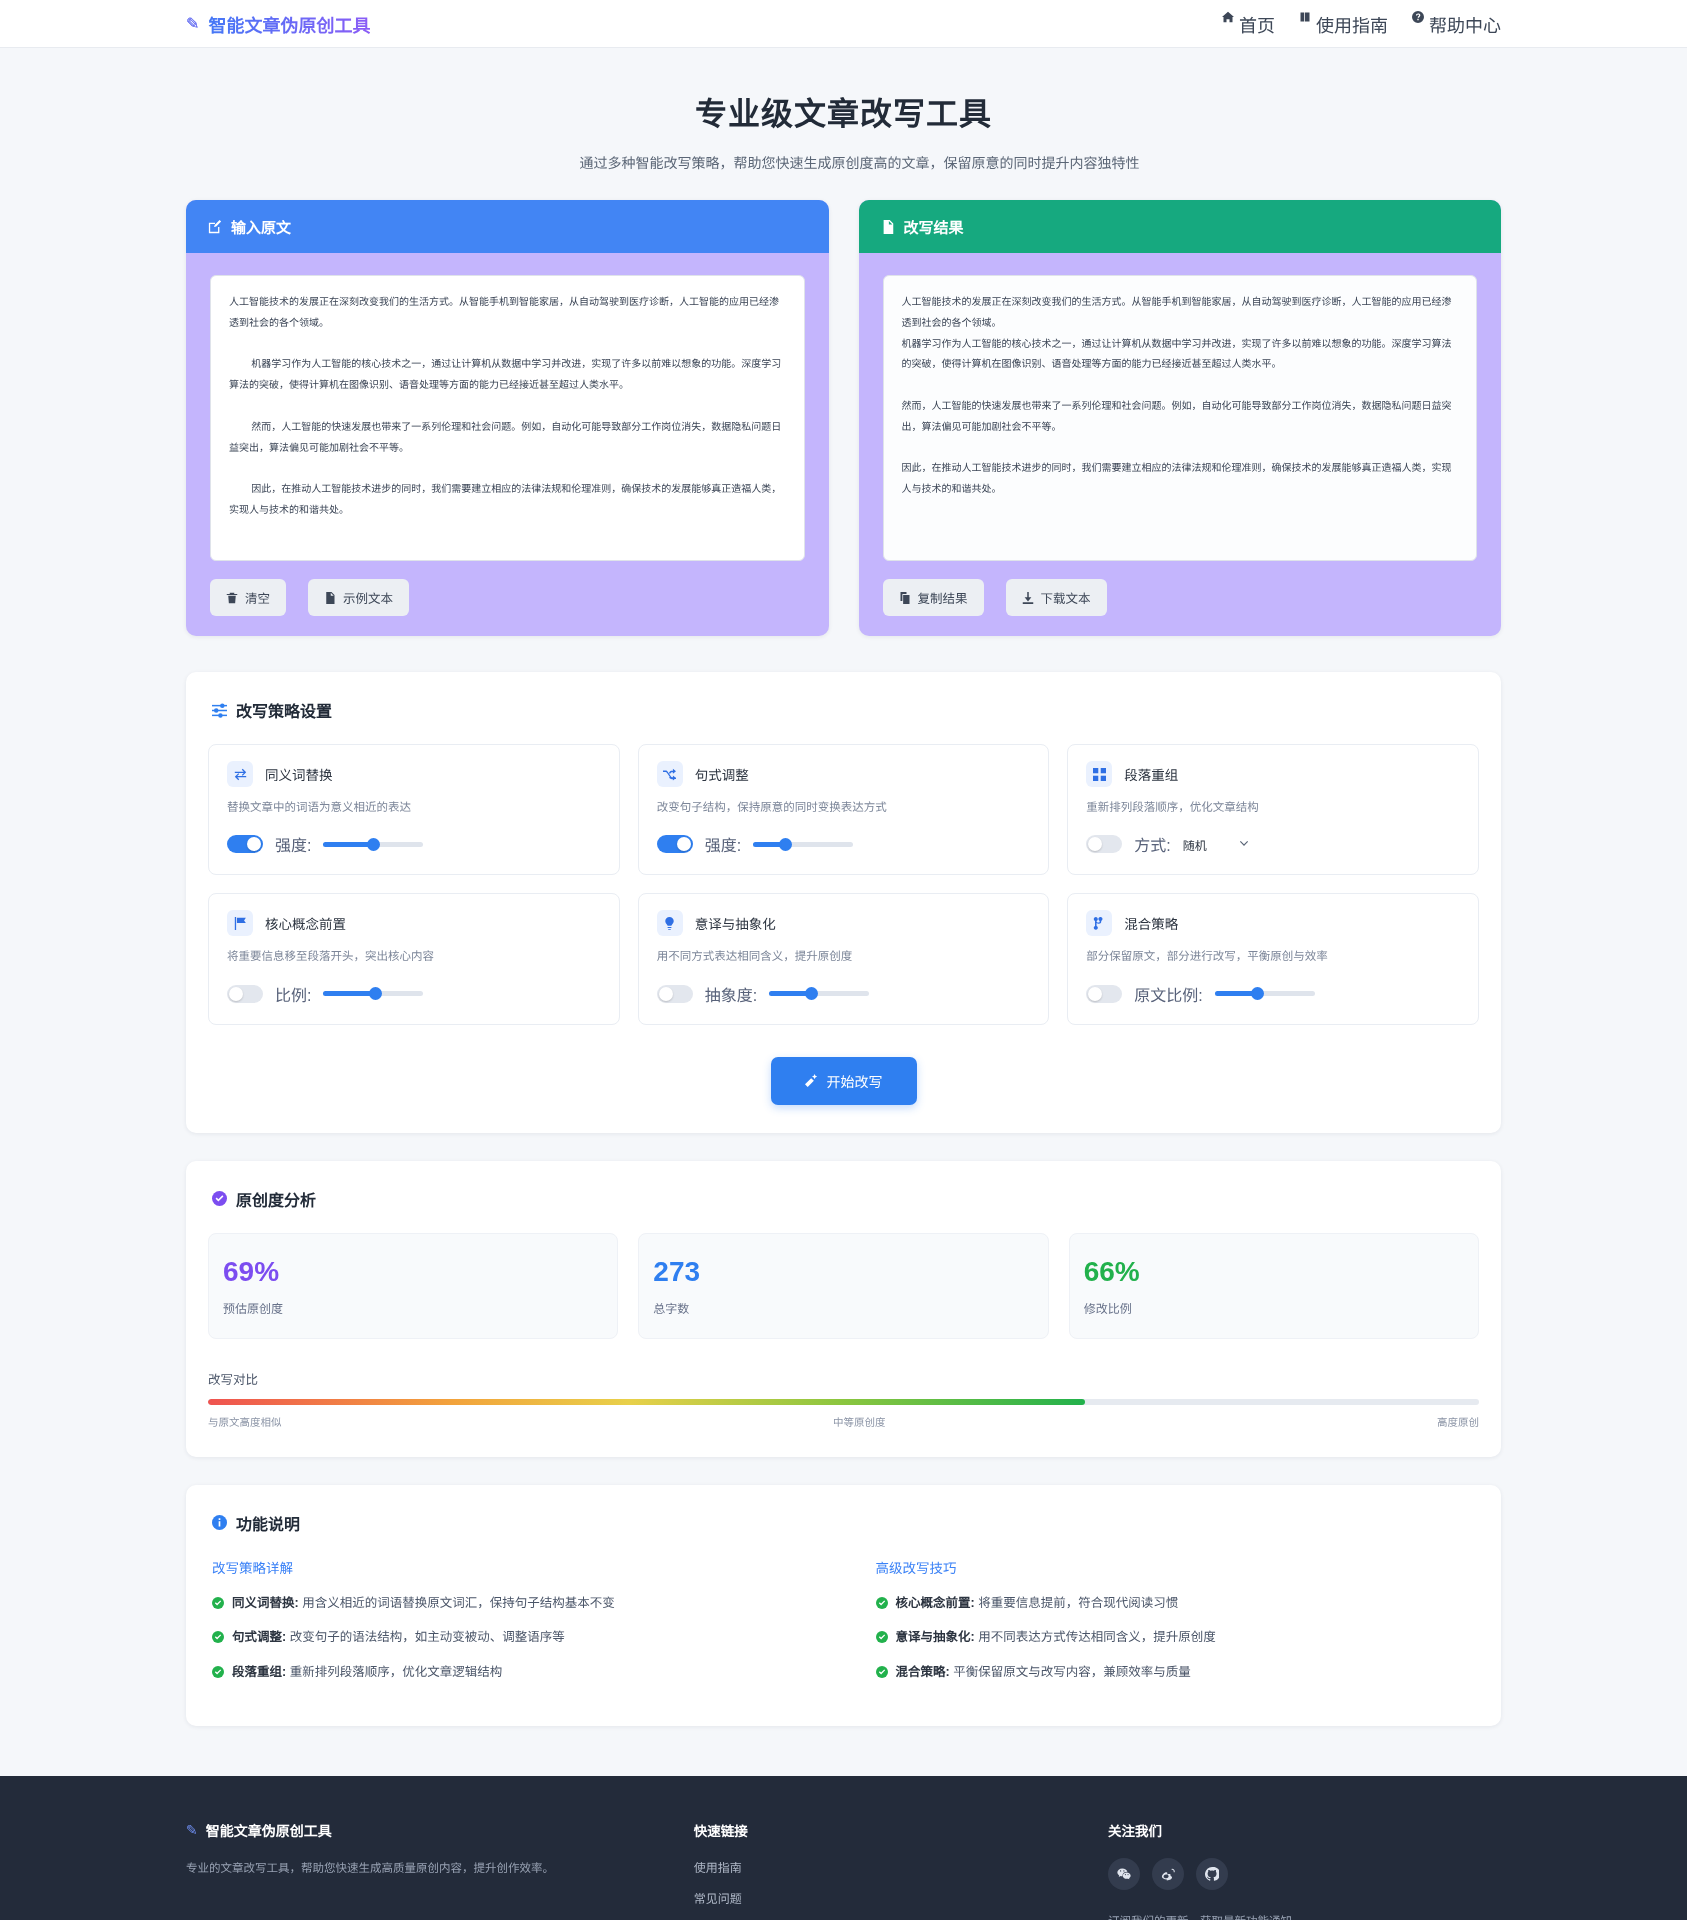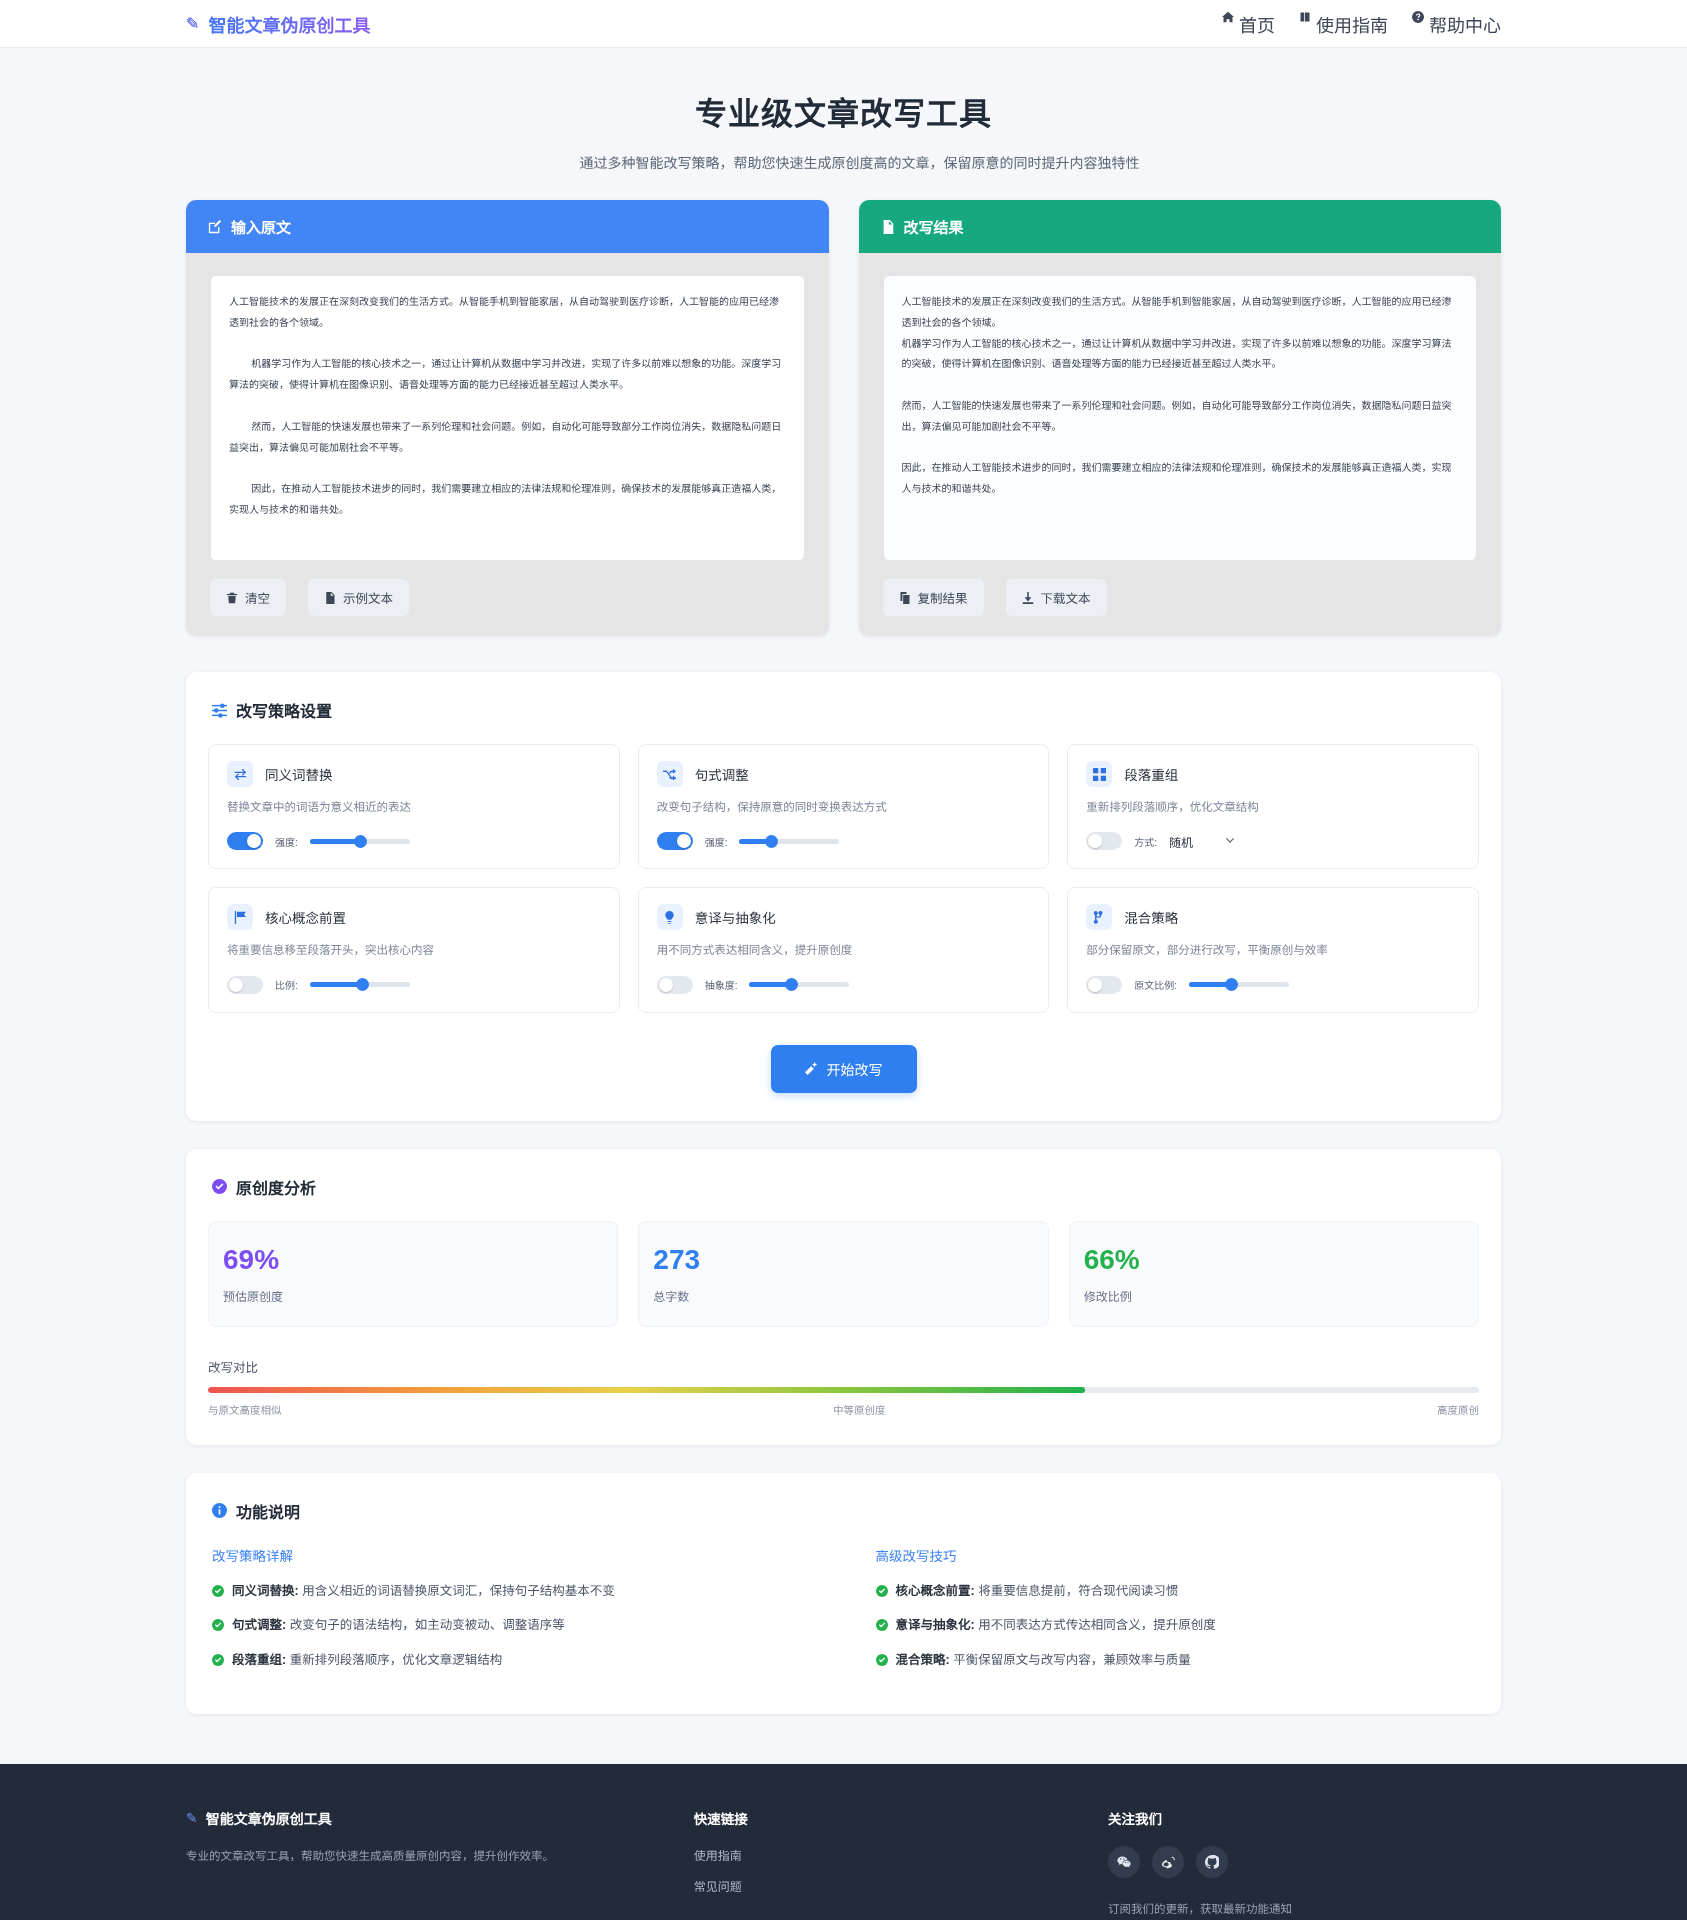--- a/index.html
+++ b/index.html
@@ -28,21 +28,21 @@
   .navlink svg{width:12px;height:12px;fill:#3d4757;}
 
   
   .hero{padding:40px 0 28px;text-align:center;}
   .hero h1{font-size:32px;font-weight:bold;color:#222b38;letter-spacing:1px;}
   .hero p{margin-top:18px;font-size:14px;color:#5b6676;padding-left:32px;}
 
   
   .main{padding:0 186px;}
   .two-col{display:flex;gap:30px;margin-bottom:36px;}
-  .card{background:#e5e5e5;border-radius:10px;box-shadow:0 1px 4px rgba(20,35,70,.08);overflow:hidden;flex:1;}
+  .card{background:#c4b5fd;border-radius:10px;box-shadow:0 1px 4px rgba(20,35,70,.08);overflow:hidden;flex:1;}
   .card-head{padding:16px 22px;color:#fff;font-size:15px;font-weight:bold;display:flex;align-items:center;gap:9px;}
   .card-head.blue{background:#4285f4;}
   .card-head.green{background:#16a97f;}
   .card-head svg{width:14px;height:14px;fill:#fff;}
   .card-body{padding:22px 24px 20px;}
   .textbox{
     width:100%;height:286px;border:1px solid #dfe3ea;border-radius:6px;
     padding:16px 18px;font-size:10px;line-height:2.08;color:#3a4455;
     font-family:"Liberation Sans","DejaVu Sans",sans-serif;resize:none;
     background:#fff;overflow:hidden;white-space:pre-wrap;
@@ -67,21 +67,21 @@
   .strat-ico svg{width:13px;height:13px;fill:#2f6fe4;}
   .strat-name{font-size:13.5px;color:#2c3440;font-weight:500;}
   .strat-desc{font-size:11.5px;color:#7c8699;margin-bottom:16px;line-height:1.5;}
   .strat-ctrl{display:flex;align-items:center;gap:12px;}
   .sw{width:36px;height:18px;border-radius:9px;position:relative;flex:none;cursor:pointer;}
   .sw.on{background:#2f7ff0;}
   .sw.off{background:#e3e7ee;}
   .sw .knob{position:absolute;top:2px;width:14px;height:14px;border-radius:50%;background:#fff;box-shadow:0 1px 2px rgba(0,0,0,.18);}
   .sw.on .knob{left:20px;}
   .sw.off .knob{left:2px;}
-  .ctrl-label{font-size:10px;color:#58627a;white-space:nowrap;}
+  .ctrl-label{font-size:16px;color:#58627a;white-space:nowrap;}
   .slider{width:100px;height:5px;border-radius:3px;background:#dfe4ec;position:relative;cursor:pointer;}
   .slider .fill{position:absolute;left:0;top:0;height:5px;border-radius:3px;background:#2f7ff0;}
   .slider .thumb{position:absolute;top:-4px;width:13px;height:13px;border-radius:50%;background:#2f7ff0;border:2px solid #2f7ff0;}
   .sel{display:flex;align-items:center;gap:32px;font-size:12px;color:#2c3440;cursor:pointer;}
   .sel svg{width:10px;height:10px;fill:#5a6577;}
   .gobtn-row{display:flex;justify-content:center;margin-top:32px;}
   .gobtn{
     background:#2f7ff0;color:#fff;border:none;border-radius:7px;padding:14px 34px;
     font-size:14px;display:flex;align-items:center;gap:9px;cursor:pointer;
     box-shadow:0 3px 9px rgba(47,127,240,.28);font-family:"Liberation Sans",sans-serif;

